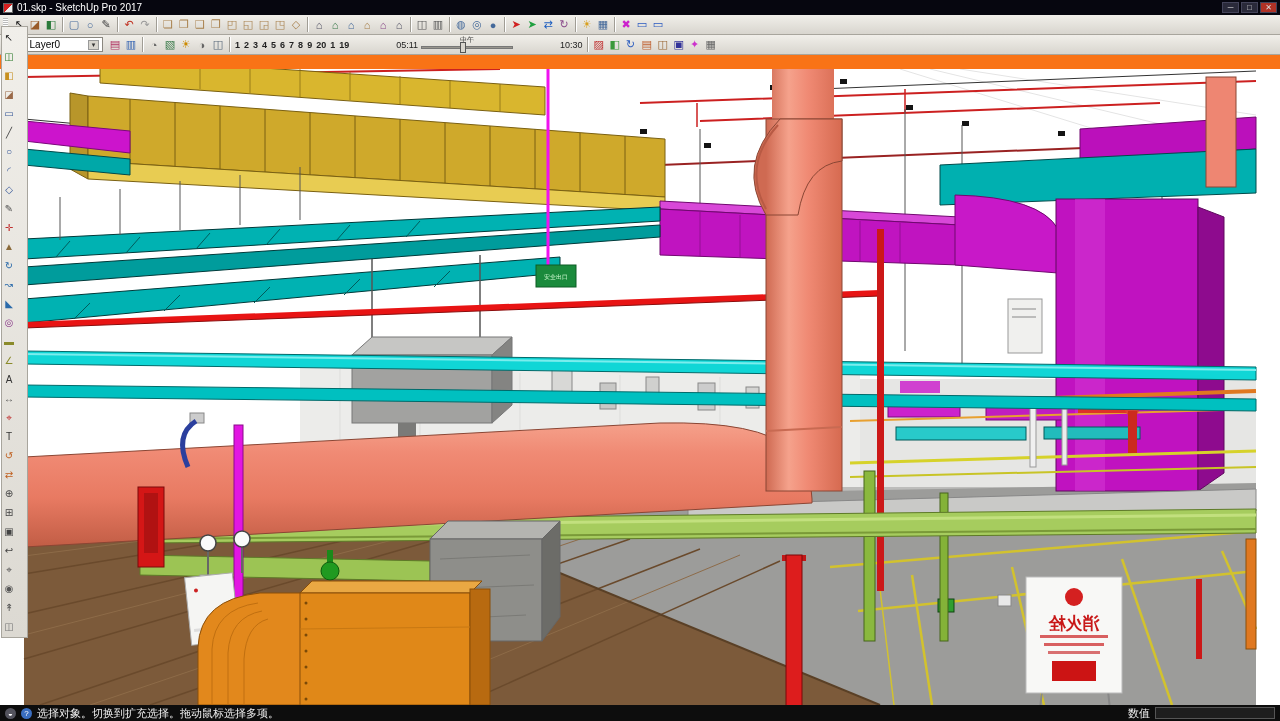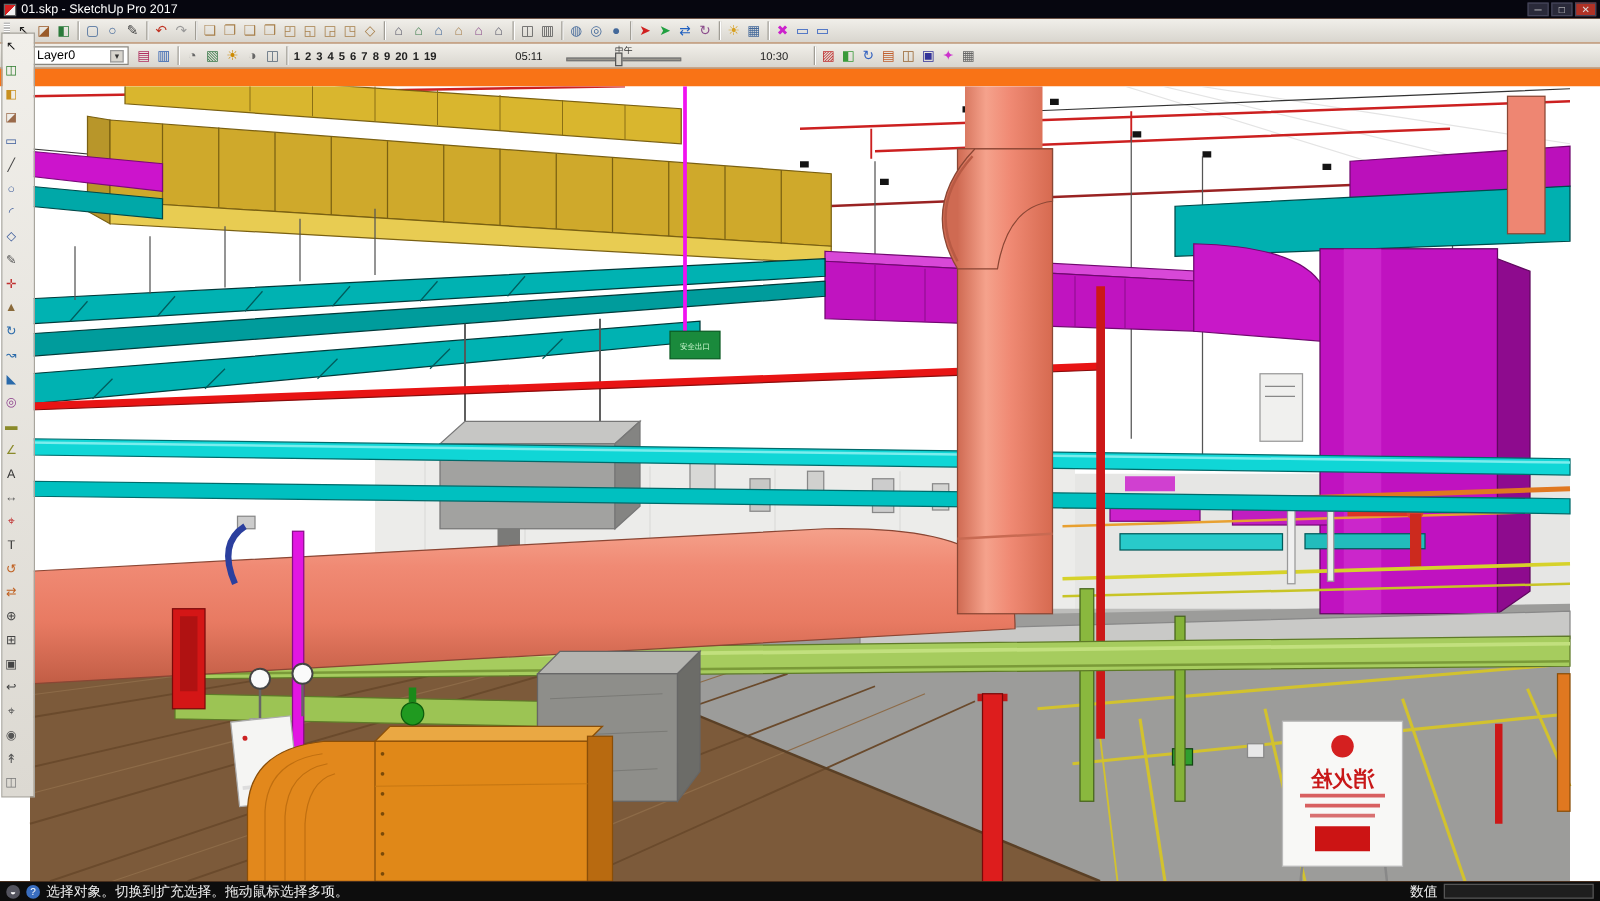--- a/index.html
+++ b/index.html
@@ -32,21 +32,21 @@
   .tb-icon.sep { width:7px; cursor:default; position:relative; }
   .tb-icon.sep::after { content:""; position:absolute; left:3px; top:1px; bottom:1px; width:1px;
     background:#a09d95; border-right:1px solid #fff; }
   .layer-box { display:flex; align-items:center; background:#fff; border:1px solid #8a877f;
     height:15px; width:88px; font-size:10px; padding:0 3px; margin:0 4px; cursor:pointer; }
   .layer-check { color:#333; font-size:9px; margin-right:3px; }
   .layer-arrow { margin-left:auto; font-size:7px; color:#333; background:#d8d5ce;
     border:1px solid #999; width:11px; text-align:center; }
   .tb-num { min-width:9px; padding:0 2px; font-size:9px; font-weight:bold; color:#222;
     text-align:center; cursor:pointer; }
-  .time-label { font-size:9px; color:#222; margin:0 17px;padding-left:44px; }
+  .time-label { font-size:9px; color:#222; margin:0 1px;padding-left:44px; }
   .slider { position:relative; width:92px; height:16px; margin:0 2px; cursor:pointer; }
   .slider .noon { position:absolute; top:-2px; left:50%; transform:translateX(-50%);
     font-size:7px; color:#333; }
   .slider .track { position:absolute; left:0; right:0; top:9px; height:3px; background:#98958d;
     border:1px solid #777; }
   .slider .handle { position:absolute; left:42%; top:5px; width:6px; height:11px;
     background:#d8d5ce; border:1px solid #555; }
 
   
   .palette { position:absolute; left:1px; top:26px; width:27px; z-index:5;

